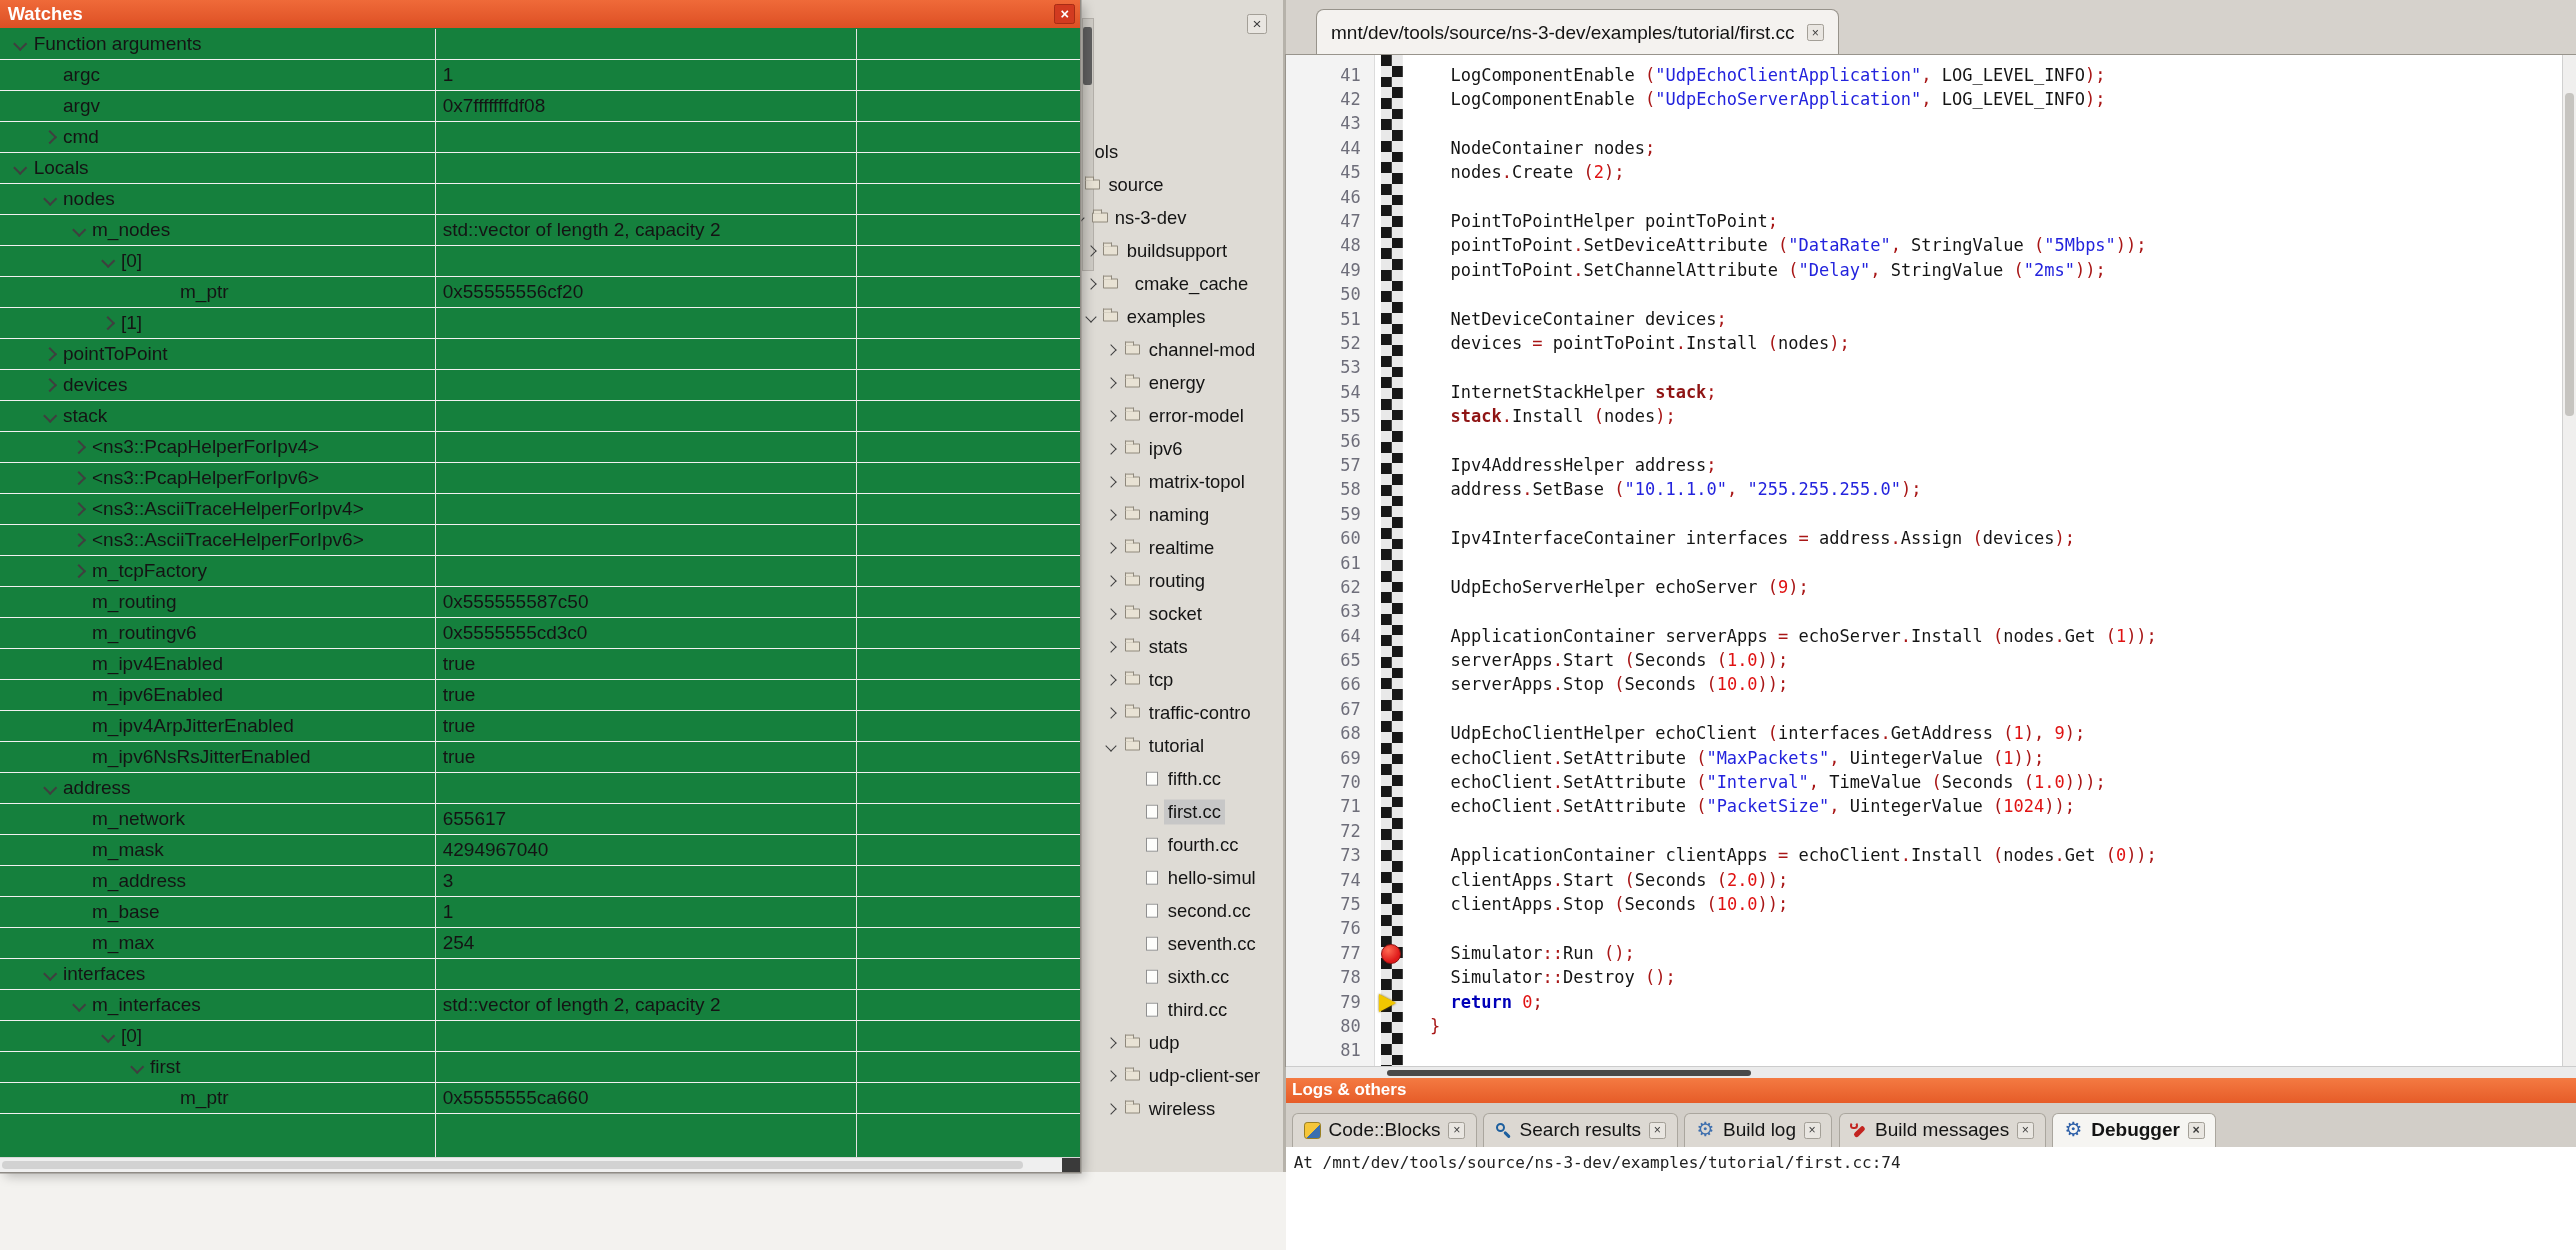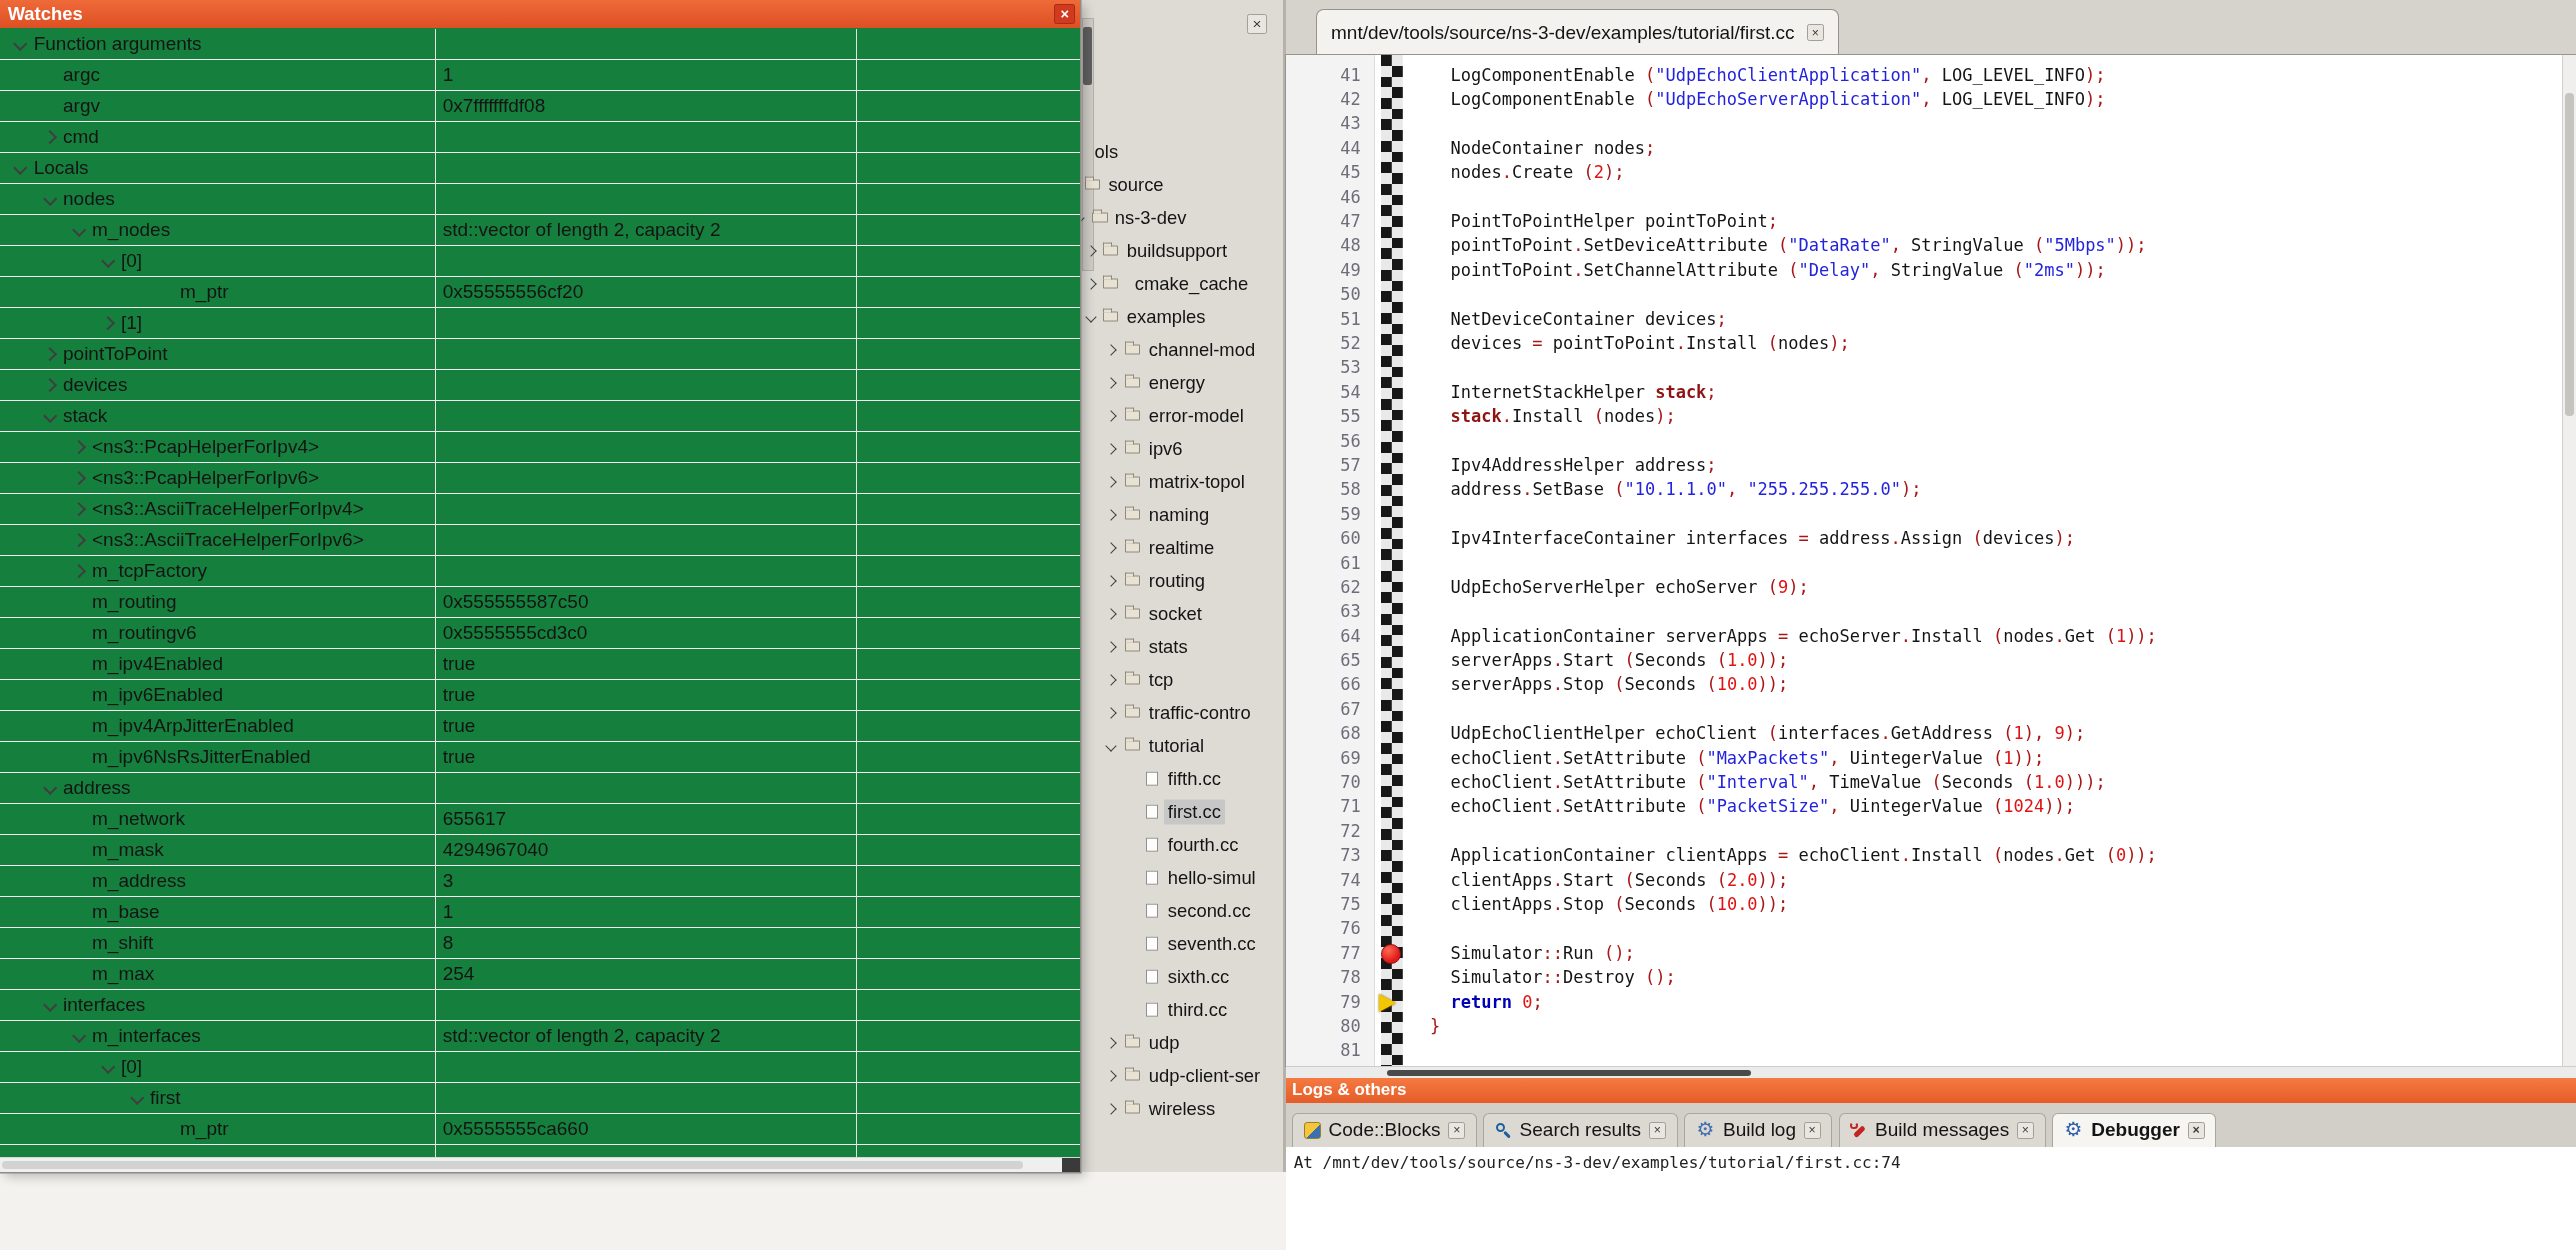--- a/index.html
+++ b/index.html
@@ -365,27 +365,20 @@
           <span class="wtxt">m_address</span>
         </div>
         <div class="wval">3</div>
       </div>
       <div class="wrow">
         <div class="wname">
           <span class="wsp" style="width: 92px;"></span>
           <span class="wtxt">m_base</span>
         </div>
         <div class="wval">1</div>
-      </div>
-      <div class="wrow">
-        <div class="wname">
-          <span class="wsp" style="width: 92px;"></span>
-          <span class="wtxt">m_shift</span>
-        </div>
-        <div class="wval">8</div>
       </div>
       <div class="wrow">
         <div class="wname">
           <span class="wsp" style="width: 92px;"></span>
           <span class="wtxt">m_max</span>
         </div>
         <div class="wval">254</div>
       </div>
       <div class="wrow">
         <div class="wname">

